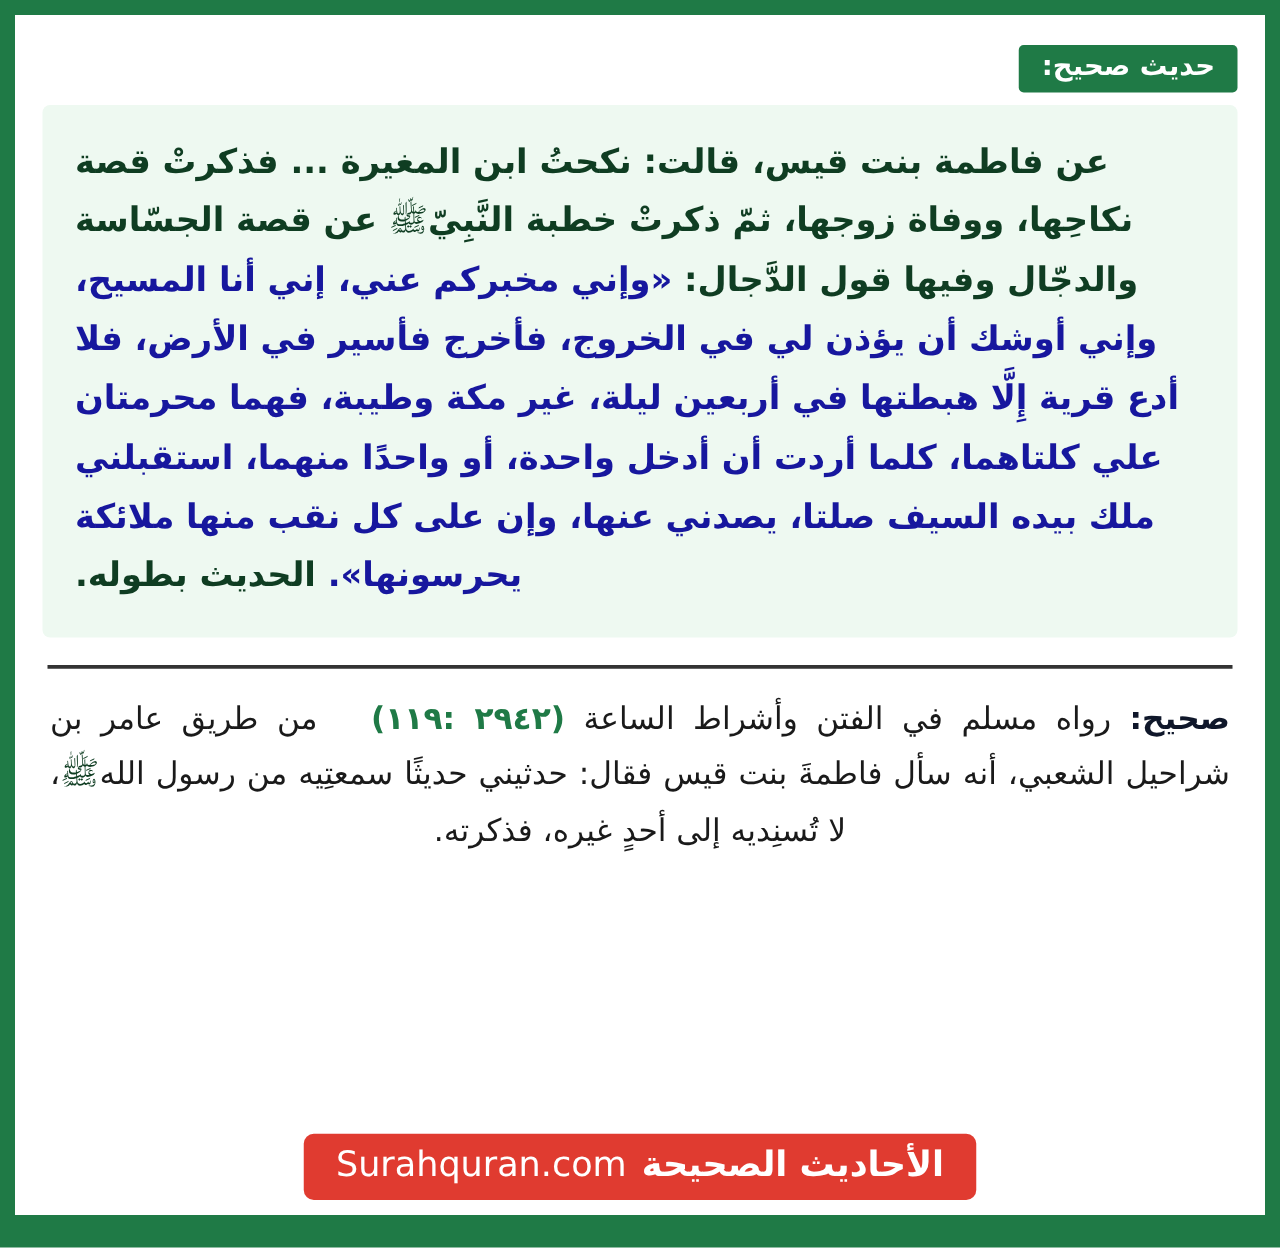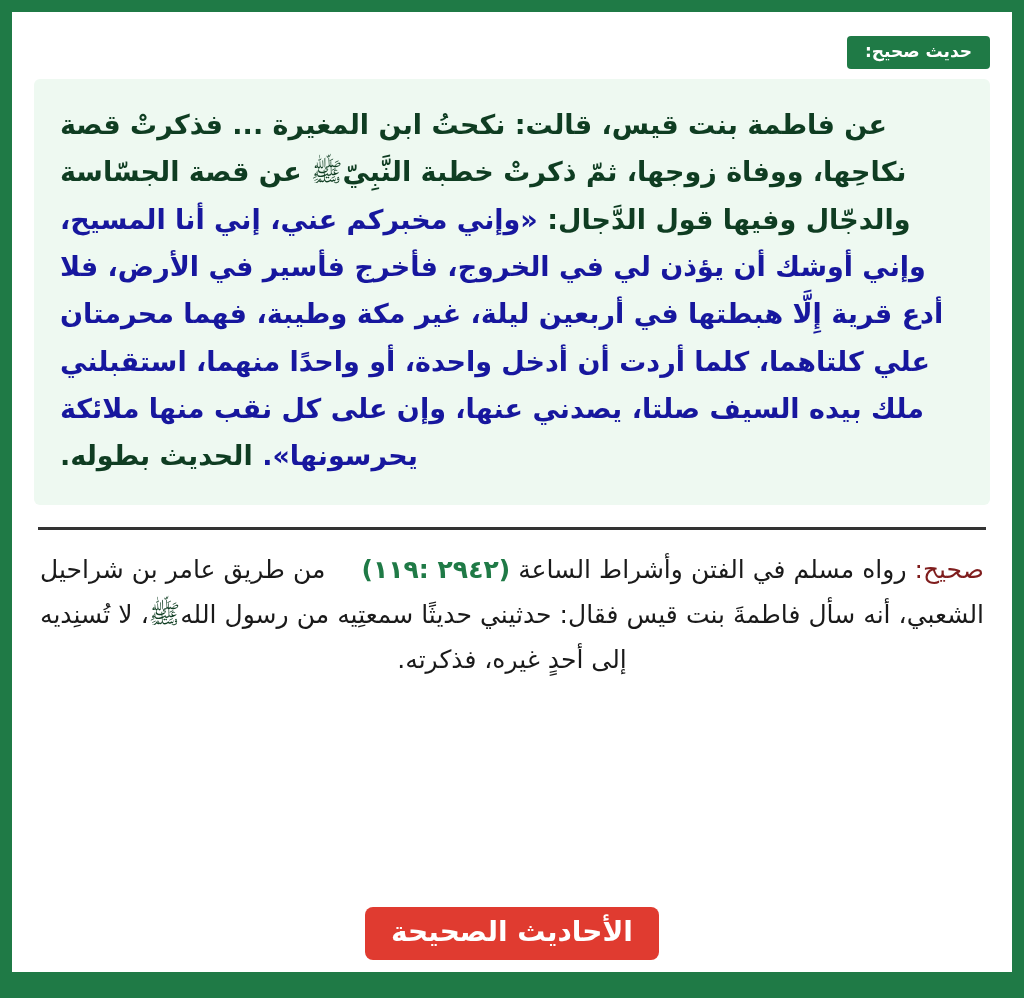--- a/index.html
+++ b/index.html
@@ -36,21 +36,21 @@
   }
   
   .grade-row {
     display: flex;
     justify-content: flex-start;
     margin: 6px 0 10px 0;
   }
   .grade-badge {
     background: #1f7a46;
     color: #ffffff;
-    font-size: 17px;
+    font-size: 22px;
     font-weight: bold;
     padding: 7px 18px 9px 18px;
     border-radius: 4px;
     line-height: 1;
     letter-spacing: 0;
   }
   
   .hadith-box {
     background: #eef9f1;
     border-radius: 6px;
@@ -81,22 +81,22 @@
   }
   .takhrij {
     font-size: 25px;
     line-height: 1.75;
     color: #1a1a1a;
     text-align: justify;
     text-align-last: center;
     margin: 0 6px;
   }
   .takhrij .label {
-    color: #7f1d1d;
-    font-weight: normal;
+    color: #0f172a;
+    font-weight: bold;
   }
   .takhrij .ref {
     color: #1f7a46;
     font-weight: bold;
     margin-left: 28px;
   }
   .footer-row {
     margin-top: auto;
     display: flex;
     justify-content: center;
@@ -136,17 +136,18 @@
       <p class="hadith-text"><span>عن فاطمة بنت قيس، قالت: نكحتُ ابن المغيرة ... فذكرتْ قصة نكاحِها، ووفاة زوجها، ثمّ ذكرتْ خطبة النَّبِيّ</span><span class="sallam">ﷺ</span> <span>عن قصة الجسّاسة والدجّال وفيها قول الدَّجال:</span> <span class="quote">«وإني مخبركم عني، إني أنا المسيح، وإني أوشك أن يؤذن لي في الخروج، فأخرج فأسير في الأرض، فلا أدع قرية إِلَّا هبطتها في أربعين ليلة، غير مكة وطيبة، فهما محرمتان علي كلتاهما، كلما أردت أن أدخل واحدة، أو واحدًا منهما، استقبلني ملك بيده السيف صلتا، يصدني عنها، وإن على كل نقب منها ملائكة يحرسونها».</span> <span>الحديث بطوله.</span></p>
     </div>
 
     <hr class="divider">
 
     <p class="takhrij"><span class="label">صحيح:</span> <span>رواه مسلم في الفتن وأشراط الساعة</span> <span class="ref">(٢٩٤٢ :١١٩)</span> <span>من طريق عامر بن شراحيل الشعبي، أنه سأل فاطمةَ بنت قيس فقال: حدثيني حديثًا سمعتِيه من رسول الله</span><span class="sallam">ﷺ</span><span>، لا تُسنِديه إلى أحدٍ غيره، فذكرته.</span></p>
 
     <div class="footer-row">
       <div class="footer-badge">
         <span>الأحاديث الصحيحة</span>
+        <span class="site">Surahquran.com</span>
       </div>
     </div>
 
   </div>
 </div>
 
 </body></html>

